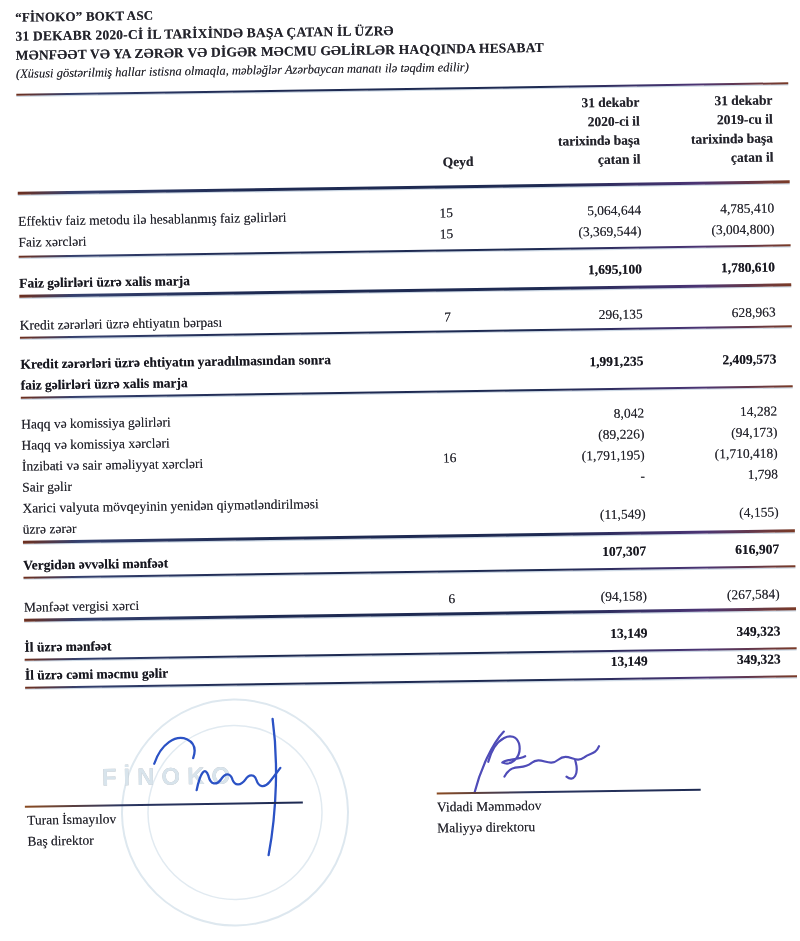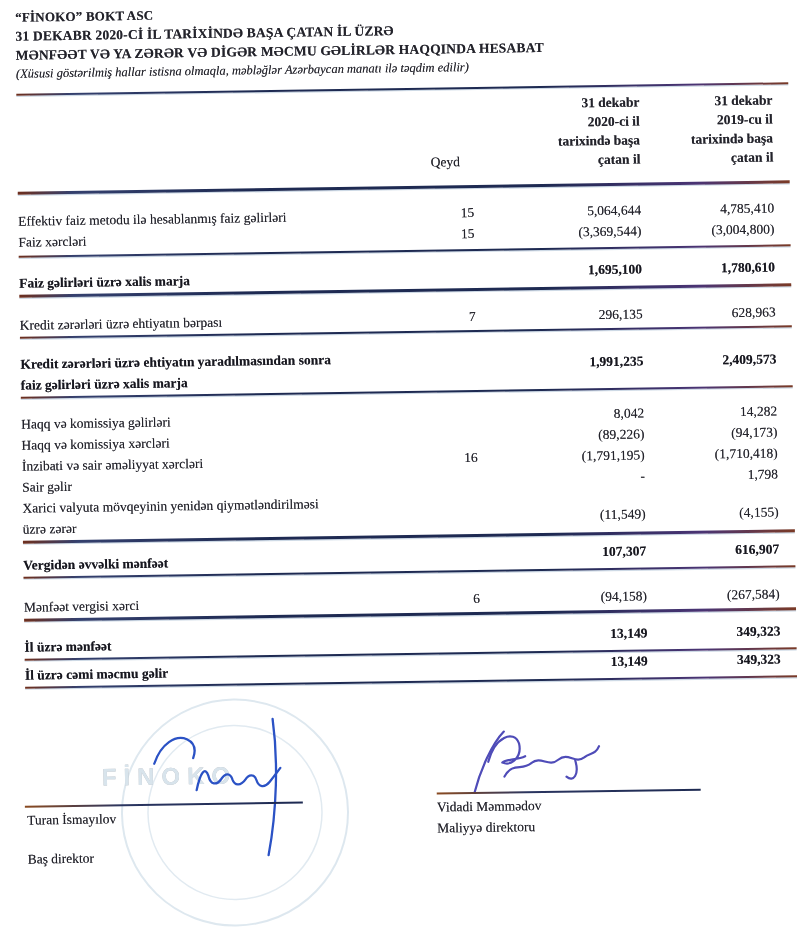--- a/index.html
+++ b/index.html
@@ -15,43 +15,43 @@
   
   .rule{height:2.4px;margin-right:-4px;
         background:linear-gradient(90deg,#6e2f1e 0%,#34406e 7%,#1e2a52 30%,#1e2a52 68%,#4a3474 88%,#7a3a26 100%);
         box-shadow:0 1.2px 0 rgba(90,130,170,.30);}
   .rule.a{margin-top:10px;} .rule.b{margin-top:14px;}
   .rule.g3{margin-top:3px;} .rule.g1{margin-top:1px;}
   
   .row{display:flex;align-items:flex-start;font-size:13.5px;line-height:21px;}
   .cell{box-sizing:border-box;}
   .cell.label{width:400px;white-space:pre-line;}
-  .cell.note{width:56px;text-align:right;}
+  .cell.note{width:56px;text-align:center;}
   .cell.num{width:167px;text-align:right;}
   .cell.num2{width:145px;text-align:right;padding-right:12px;}
   .row .cell.note,.row .cell.num,.row .cell.num2{transform:translateY(-2px);}
   .row.bold{font-weight:700;color:#17171f;}
   .row.bold .cell.num,.row.bold .cell.num2{transform:translateY(-5px);}
   .row.mid .cell.num,.row.mid .cell.num2{align-self:center;transform:translateY(-4px);}
   .row.low .cell.num,.row.low .cell.num2{align-self:flex-end;transform:translateY(-6px);}
   .colhead{display:flex;align-items:flex-end;margin-top:6px;font-size:13.5px;}
   .colhead .colh{font-weight:700;line-height:19px;white-space:pre-line;text-align:right;}
-  .colhead .qeyd{font-weight:400;line-height:19px;text-align:center;}
+  .colhead .qeyd{font-weight:700;line-height:19px;text-align:right;}
   .mt16{margin-top:16px;} .mt17{margin-top:17px;} .mt15{margin-top:15px;}
   .mt11{margin-top:11px;} .mt18{margin-top:18px;} .mt4{margin-top:4px;}
   
   .sig-area{position:relative;height:256px;margin-top:0;}
   .sig-svg{position:absolute;left:-22px;top:0;width:790px;height:256px;}
   .sig-line{position:absolute;height:2px;
         background:linear-gradient(90deg,#8a4a20 0%,#2a3560 35%,#1e2a52 100%);}
   .sig-line.left{left:-2px;top:117px;width:278px;}
   .sig-line.right{left:410px;top:110px;width:264px;}
   .sig-name{position:absolute;font-size:13.5px;line-height:21px;}
   .sig-title{position:absolute;font-size:13.5px;line-height:21px;}
-  .n-left{left:0;top:121px;} .t-left{left:0;top:160px;}
+  .n-left{left:0;top:121px;} .t-left{left:0;top:142px;}
   .n-right{left:410px;top:114px;} .t-right{left:410px;top:135px;}
 </style>
 </head>
 <body>
 
 <div class="sheet">
 
   <div class="h-company">“FİNOKO” BOKT ASC</div>
   <div class="h-title">31 DEKABR 2020-Cİ İL TARİXİNDƏ BAŞA ÇATAN İL ÜZRƏ</div>
   <div class="h-title">MƏNFƏƏT VƏ YA ZƏRƏR VƏ DİGƏR MƏCMU GƏLİRLƏR HAQQINDA HESABAT</div>

